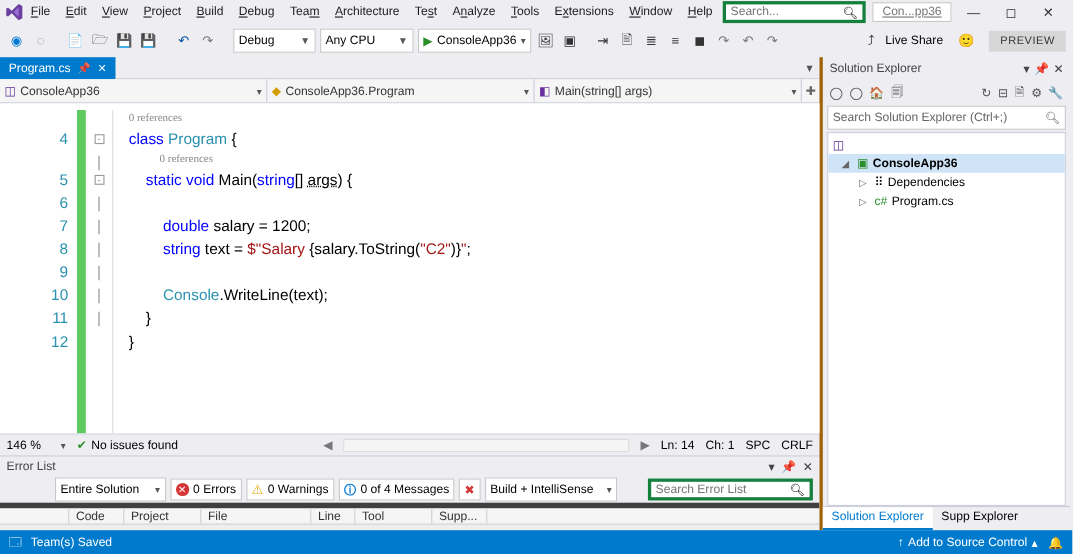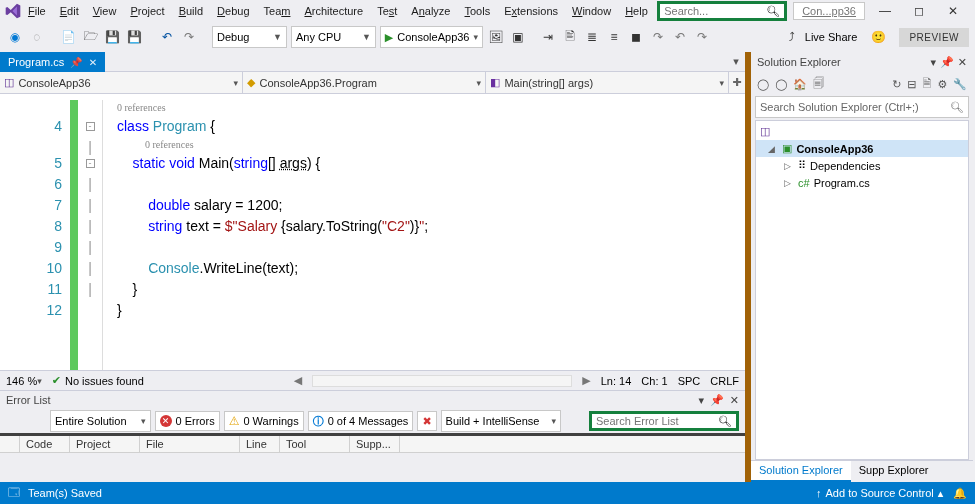--- a/index.html
+++ b/index.html
@@ -37,33 +37,33 @@
   .track { width:8px; background:#5ec95e; margin-top:6px;}
   .outline { width:24px; padding-top:6px; color:#999; text-align:center; line-height:21px;}
   .outline .box { border:1px solid #999; width:9px; height:9px; margin:6px auto; font-size:9px; line-height:7px;}
   .vline { width:1px; background:#ddd; margin-top:6px;}
   .codetxt { flex:1; padding:6px 0 0 14px; line-height:21px; white-space:pre; color:#000;}
   .kw { color:#0000ff; }
   .type { color:#2b91af; }
   .str { color:#a31515; }
   .ref { color:#888; font-size:10px; font-family:"Segoe UI"; line-height:16px; height:16px; display:block;}
   .statusbar1 { height:20px; display:flex; align-items:center; border-top:1px solid #cccedb; background:#eeeef2; font-size:11px; padding:0 6px; gap:10px;}
-  .statusbar1 .zoom { display:flex; align-items:center; gap:0;}
+  .statusbar1 .zoom { display:flex; align-items:center; gap:18px;}
   .sp { flex:1 }
-  .errlist { height:92px; border-top:1px solid #cccedb; background:#eeeef2; display:flex; flex-direction:column;}
+  .errlist { height:68px; border-top:1px solid #cccedb; background:#eeeef2; display:flex; flex-direction:column;}
   .errhdr { height:18px; display:flex; align-items:center; padding:0 6px; font-size:11px; color:#444; justify-content:space-between;}
   .errhdr .r { display:flex; gap:6px;}
   .errtools { height:24px; display:flex; align-items:center; padding:0 6px; gap:4px;margin-left:44px;}
   .filter { border:1px solid #c8c8c8; background:#fff; padding:2px 4px; display:flex; align-items:center; gap:4px; height:20px; font-size:11px;}
   .filter.err .circle{ width:12px;height:12px;border-radius:50%;background:#d43636;color:#fff;font-size:9px;display:flex;align-items:center;justify-content:center;}
   .filter.warn .tri{ color:#e2a100; font-size:12px;}
   .filter.msg .i{ color:#0078d4;font-weight:bold;}
-  .errcols { height:20px; display:flex; border-top:3px solid #404040; border-bottom:1px solid #d0d0d0; background:#f5f5f5; font-size:11px; color:#333;}
+  .errcols { height:20px; display:flex; border-top:5px solid #404040; border-bottom:1px solid #d0d0d0; background:#f5f5f5; font-size:11px; color:#333;padding-left:43px;}
   .errcols div { padding:2px 6px; border-right:1px solid #d0d0d0;}
-  .se { width:228px; display:flex; flex-direction:column; border-left:6px solid #a16207; background:#eeeef2;}
+  .se { width:228px; display:flex; flex-direction:column; border-left:3px solid #a16207; background:#eeeef2;}
   .se-title { height:20px; display:flex; align-items:center; padding:0 6px; font-size:11px; color:#444; justify-content:space-between;}
   .se-title .r {display:flex; gap:4px;}
   .se-tools { height:24px; display:flex; align-items:center; padding:0 6px; gap:6px; color:#555;}
   .se-search { height:22px; margin:0 4px; border:1px solid #c8c8c8; background:#fff; display:flex; align-items:center; padding:0 4px; justify-content:space-between; font-size:11px; color:#666;}
   .tree { flex:1; background:#fff; border:1px solid #cccedb; margin:2px 4px 0 4px; padding:2px 0; font-size:11px;}
   .tree .node { display:flex; align-items:center; gap:4px; height:17px; padding:0 4px;}
   .tree .ind1 { padding-left:12px;}
   .tree .ind2 { padding-left:28px;}
   .tree .sel { background:#cfe4f7;}
   .tree .twist { width:10px; color:#666; font-size:9px;}

